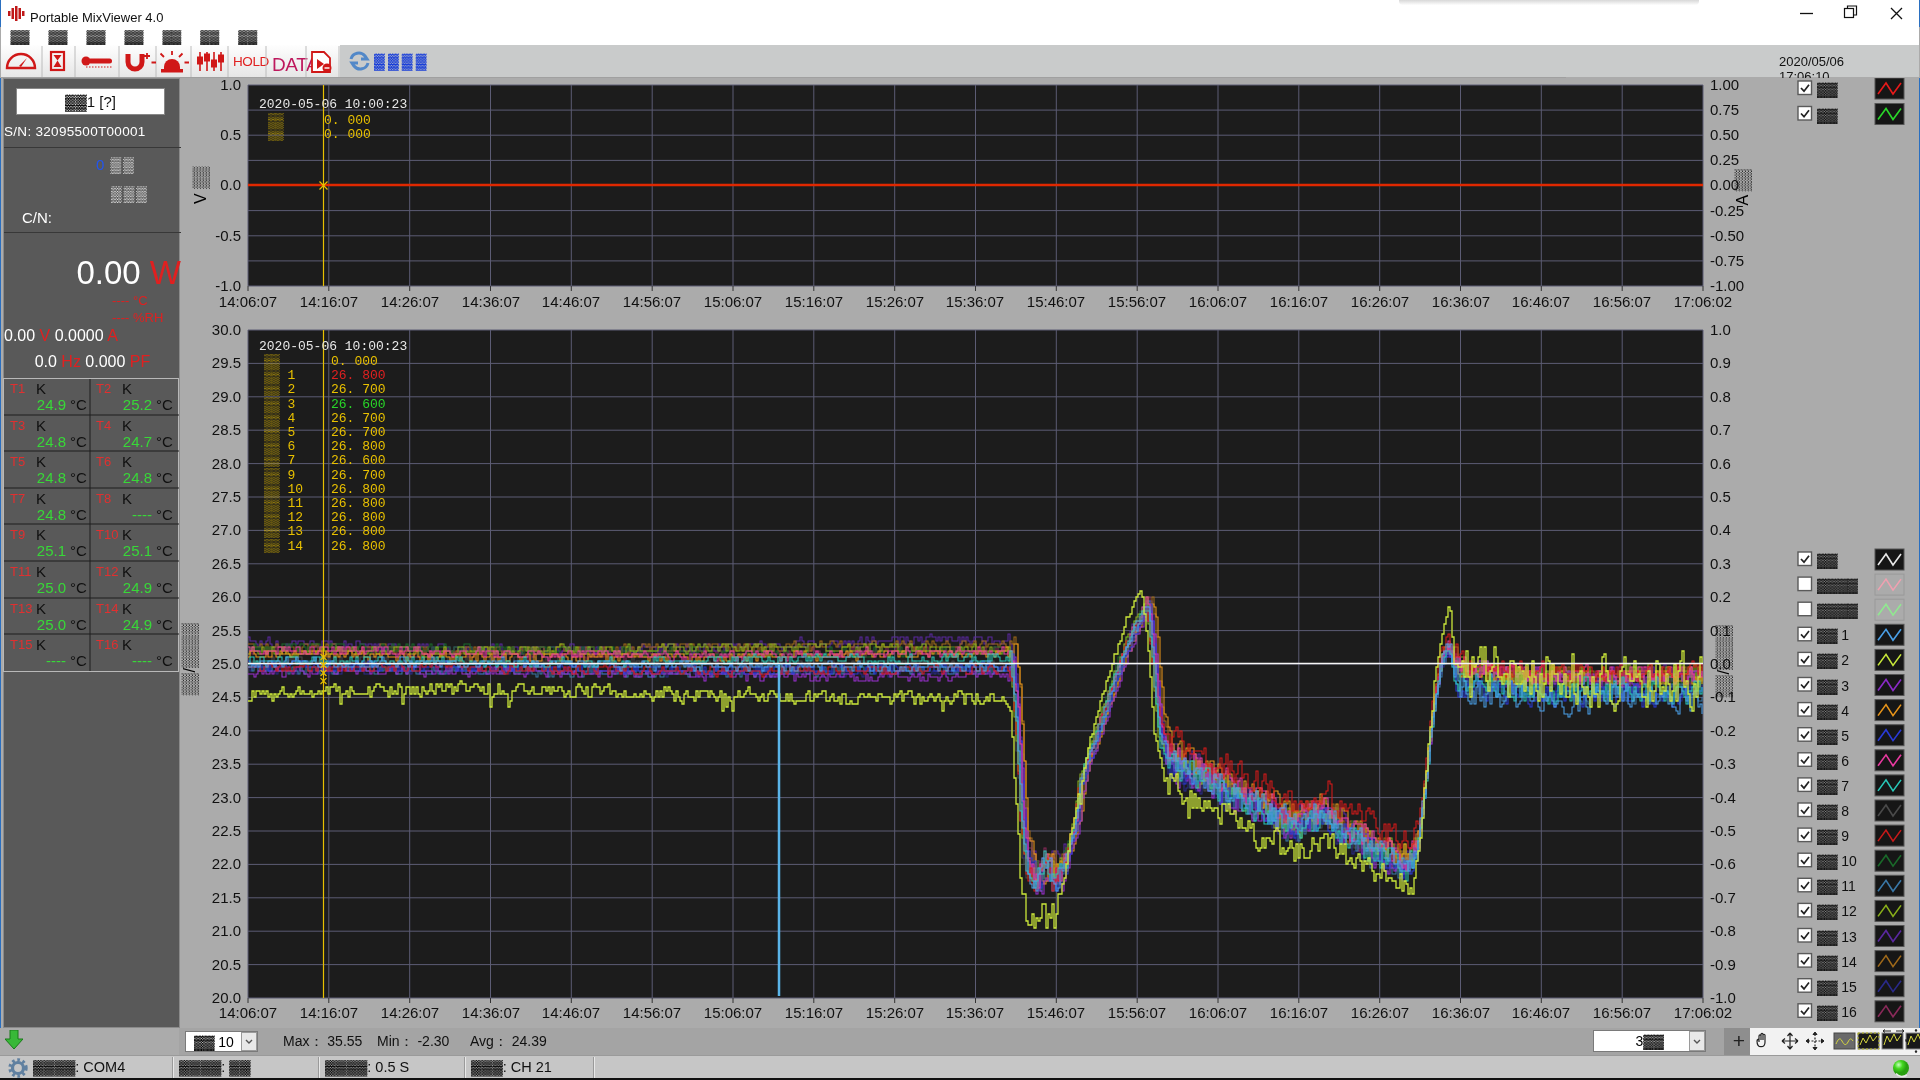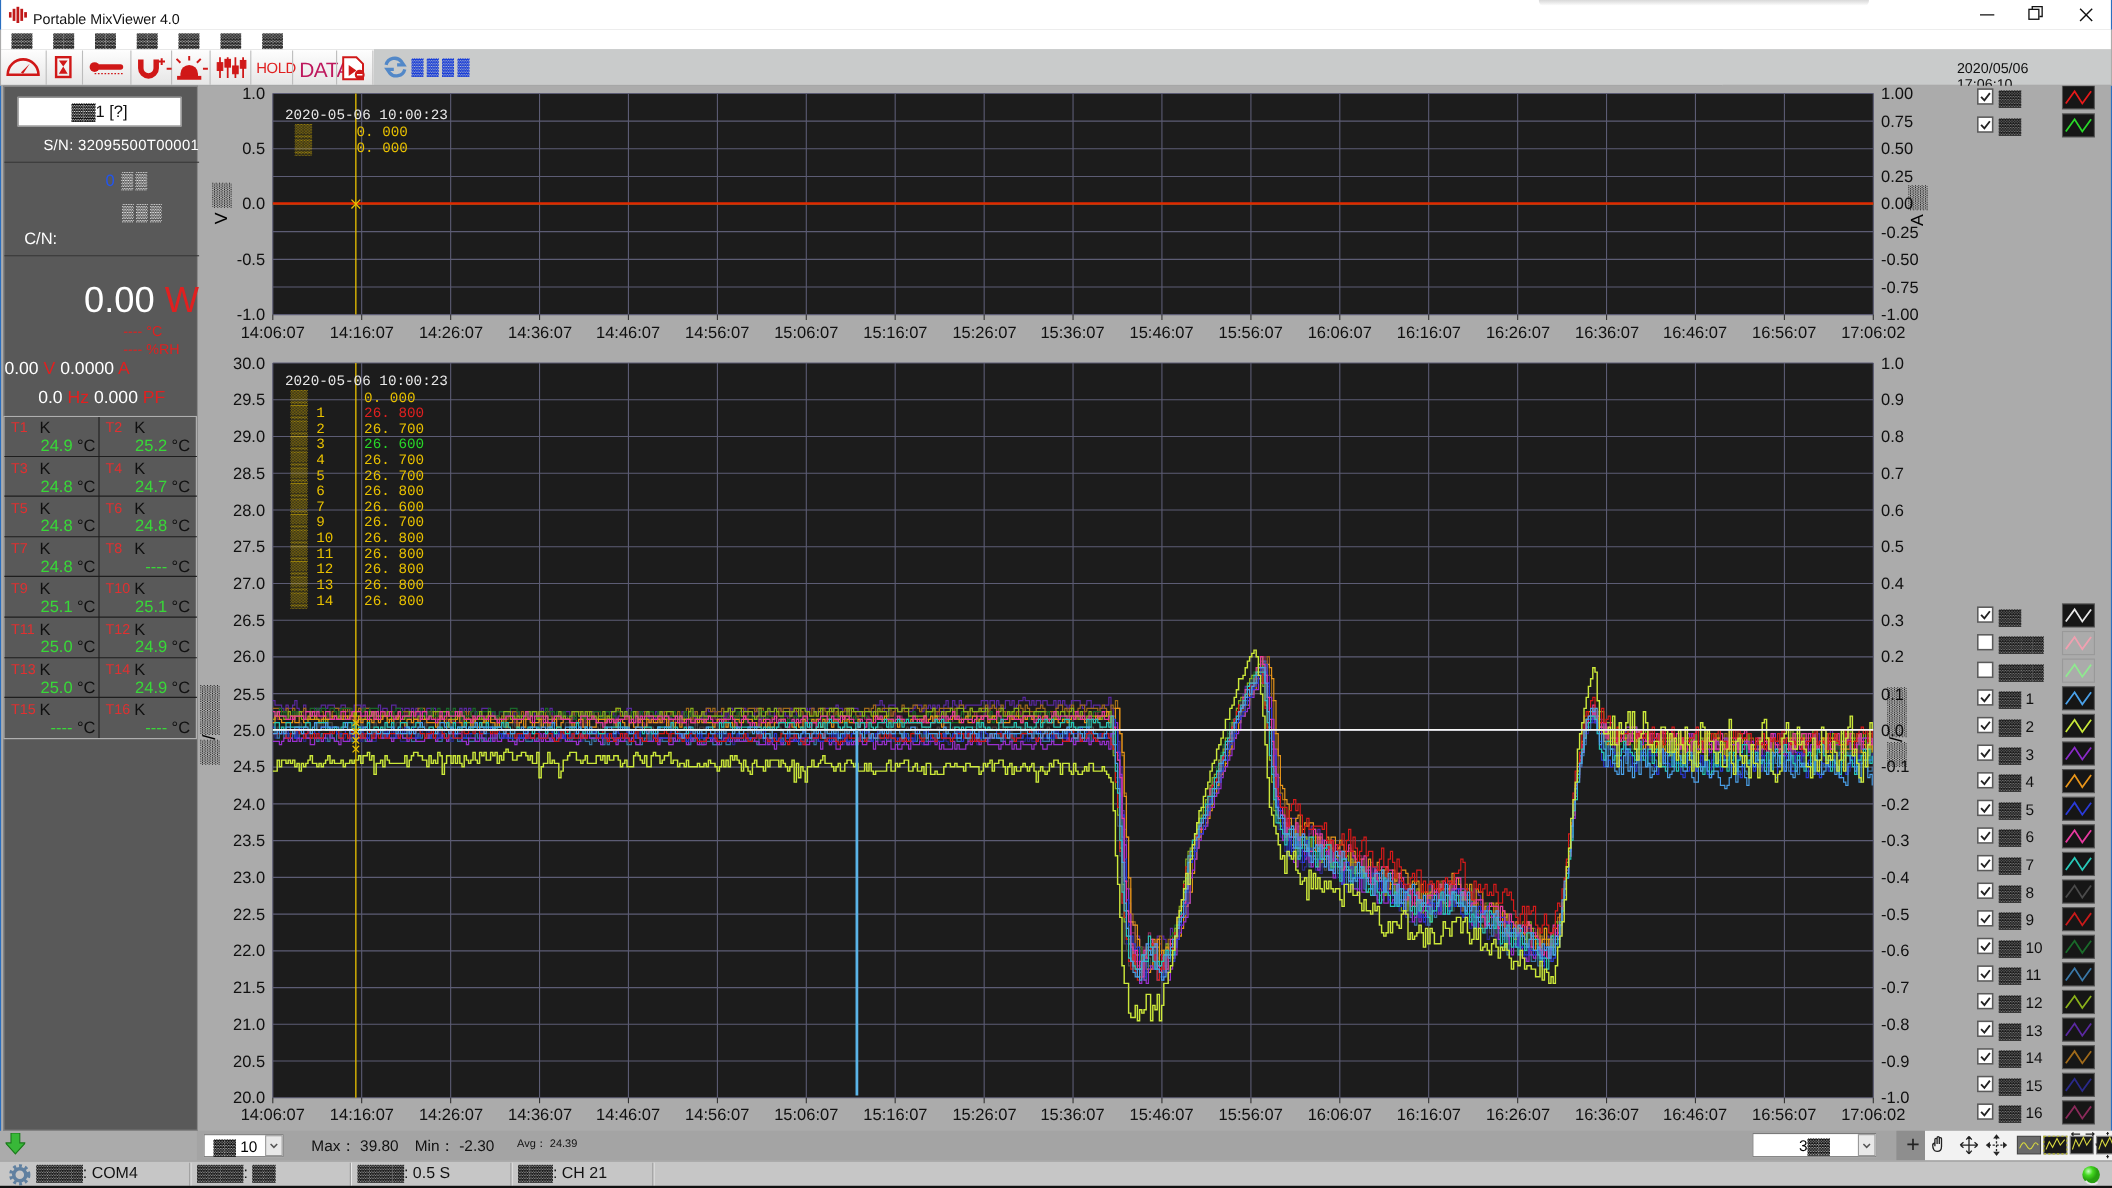--- a/index.html
+++ b/index.html
@@ -81,21 +81,21 @@
       <path d="M200 7v19M207 7v19M214 7v19M221 7v19" stroke-width="1.6"></path>
       <rect x="197.5" y="12" width="5" height="7" fill="#d01818"></rect>
       <rect x="204.5" y="9" width="5" height="7" fill="#d01818"></rect>
       <rect x="211.5" y="15" width="5" height="7" fill="#d01818"></rect>
       <rect x="218.5" y="10" width="5" height="7" fill="#d01818"></rect>
     </g>
   </svg>
 <div class="main">
 <div class="sidebar">
  <div class="abs" style="left:12px;top:9px;width:149px;height:27px;background:#fff;border:1px solid #888;color:#111;font-size:15px;text-align:center;padding-top:4px">▓▓1 [?]</div>
- <div class="abs wht" style="left:0;top:45px;width:177px;text-align:right;font-size:13.5px;letter-spacing:0.3px">S/N: 32095500T00001</div>
+ <div class="abs wht" style="left:0;top:45px;width:177px;text-align:left;font-size:13.5px;letter-spacing:0.3px">S/N: 32095500T00001</div>
  <div class="abs" style="left:0;top:68px;width:177px;border-top:1px solid #383838"></div>
  <div class="abs" style="left:92px;top:77px;font-size:15px"><span style="color:#2255ee">0</span><span class="wht" style="letter-spacing:2px"> ▒▒</span></div>
  <div class="abs wht" style="left:107px;top:106px;font-size:15px;letter-spacing:2px">▒▒▒</div>
  <div class="abs wht" style="left:18px;top:130px;font-size:15px">C/N:</div>
  <div class="abs" style="left:0;top:153px;width:177px;border-top:1px solid #383838"></div>
  <div class="abs" style="left:30px;top:175px;width:147px;text-align:right"><span class="wht" style="font-size:33px">0.00 </span><span class="red" style="font-size:33px">W</span></div>
  <div class="abs" style="left:108px;top:214px;font-size:13px"><span class="red">----  °C</span></div>
  <div class="abs" style="left:108px;top:231px;font-size:13px"><span class="red">----  %RH</span></div>
  <div class="abs" style="left:0px;top:248px;width:177px;text-align:left;font-size:16px"><span class="wht">0.00 </span><span class="red">V</span><span class="wht">  0.0000 </span><span class="red">A</span></div>
  <div class="abs" style="left:0px;top:274px;width:177px;text-align:center;font-size:16px"><span class="wht">0.0 </span><span class="red">Hz</span><span class="wht">  0.000 </span><span class="red">PF</span></div>
@@ -451,23 +451,23 @@
       <text x="1636" y="701.8" class="lg">▓▓ 16</text>
       <rect x="1694" y="685.8" width="29" height="21" fill="#161616" stroke="#555"></rect>
       <path d="M1697 701.8l8 -11 7 11 8 -11" stroke="#8a2a5a" stroke-width="1.6" fill="none"></path>
     </svg>
 </div>
 <div class="abs" style="left:179px;top:1028px;width:1741px;height:27px;background:#a4a4a4">
  <div class="abs" style="left:6px;top:3px;width:73px;height:21px;background:#fff;border:1px solid #7a7a7a;font-size:14px;text-align:left;padding:2px 0 0 8px">▓▓ 10</div>
  <div class="abs" style="left:62px;top:4px;width:16px;height:19px;background:#e8e8e8;border:1px solid #9a9a9a"><svg width="14" height="17">
         <path d="M4 7l3 3 3-3" fill="none" stroke="#555" stroke-width="1.4"></path>
       </svg></div>
- <div class="abs" style="left:104px;top:5px;font-size:14px;color:#111">Max： 39.80</div>
+ <div class="abs" style="left:104px;top:5px;font-size:14px;color:#111">Max： 35.55</div>
  <div class="abs" style="left:198px;top:5px;font-size:14px;color:#111">Min： -2.30</div>
- <div class="abs" style="left:291px;top:5px;font-size:10px;color:#111">Avg： 24.39</div>
+ <div class="abs" style="left:291px;top:5px;font-size:14px;color:#111">Avg： 24.39</div>
  <div class="abs" style="left:1414px;top:2px;width:113px;height:22px;background:#fff;border:1px solid #7a7a7a;font-size:14px;text-align:center;padding-top:2px">3▓▓</div>
  <div class="abs" style="left:1510px;top:3px;width:16px;height:20px;background:#e8e8e8;border:1px solid #9a9a9a"><svg width="14" height="18">
         <path d="M4 8l3 3 3-3" fill="none" stroke="#555" stroke-width="1.4"></path>
       </svg></div>
  <div class="abs" style="left:1545px;top:0;width:30px;height:27px;background:#8e8e8e;color:#222;font-size:21px;text-align:center;line-height:25px">+</div>
  <div class="abs" style="left:1571px;top:0;width:170px;height:27px;background:#f2f2f2"></div>
  <svg class="abs" style="left:1571px;top:0" width="170" height="27">
   <g stroke="#222" fill="none">
    <path d="M7 13c0-2 2-2 2-1v2-6c0-1.5 2-1.5 2 0v4-5.5c0-1.5 2-1.5 2 0v5.5-4.8c0-1.3 2-1.3 2 0v7c0 3-1.5 4.5-4 4.5s-4-2-4-5.7z" stroke-width="1.2" fill="none"></path>
    <path d="M40 5v16M32 13h16M40 5l-2.5 3M40 5l2.5 3M40 21l-2.5-3M40 21l2.5-3M32 13l3-2.5M32 13l3 2.5M48 13l-3-2.5M48 13l-3 2.5" stroke-width="1.2"></path>

